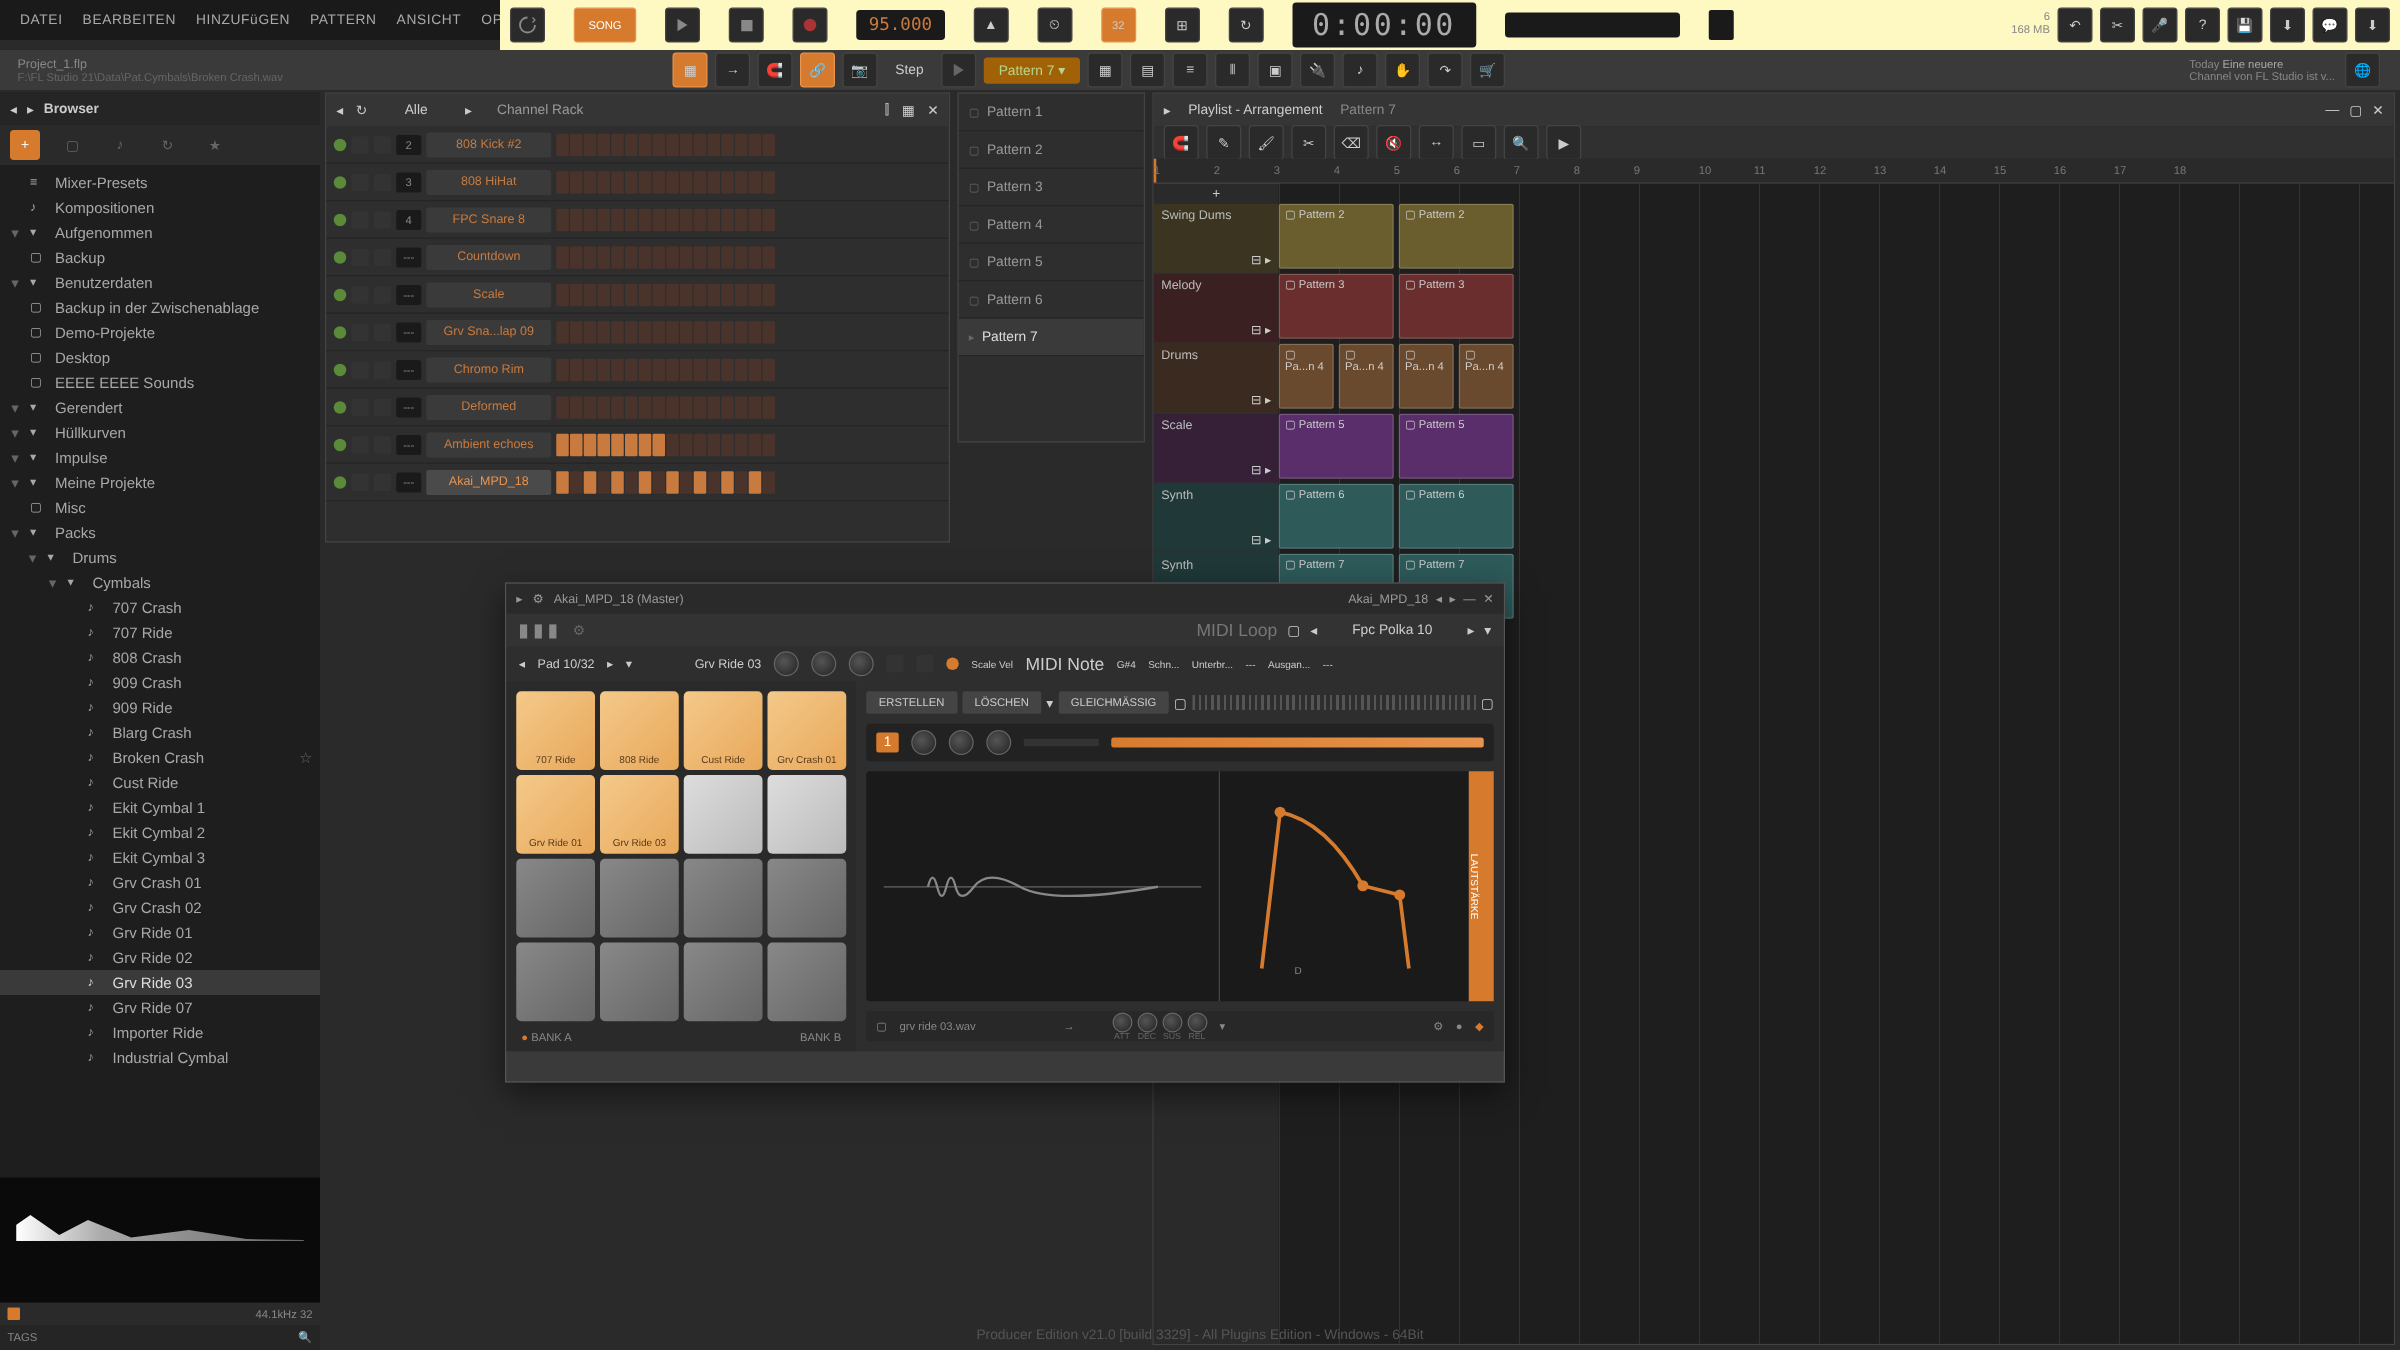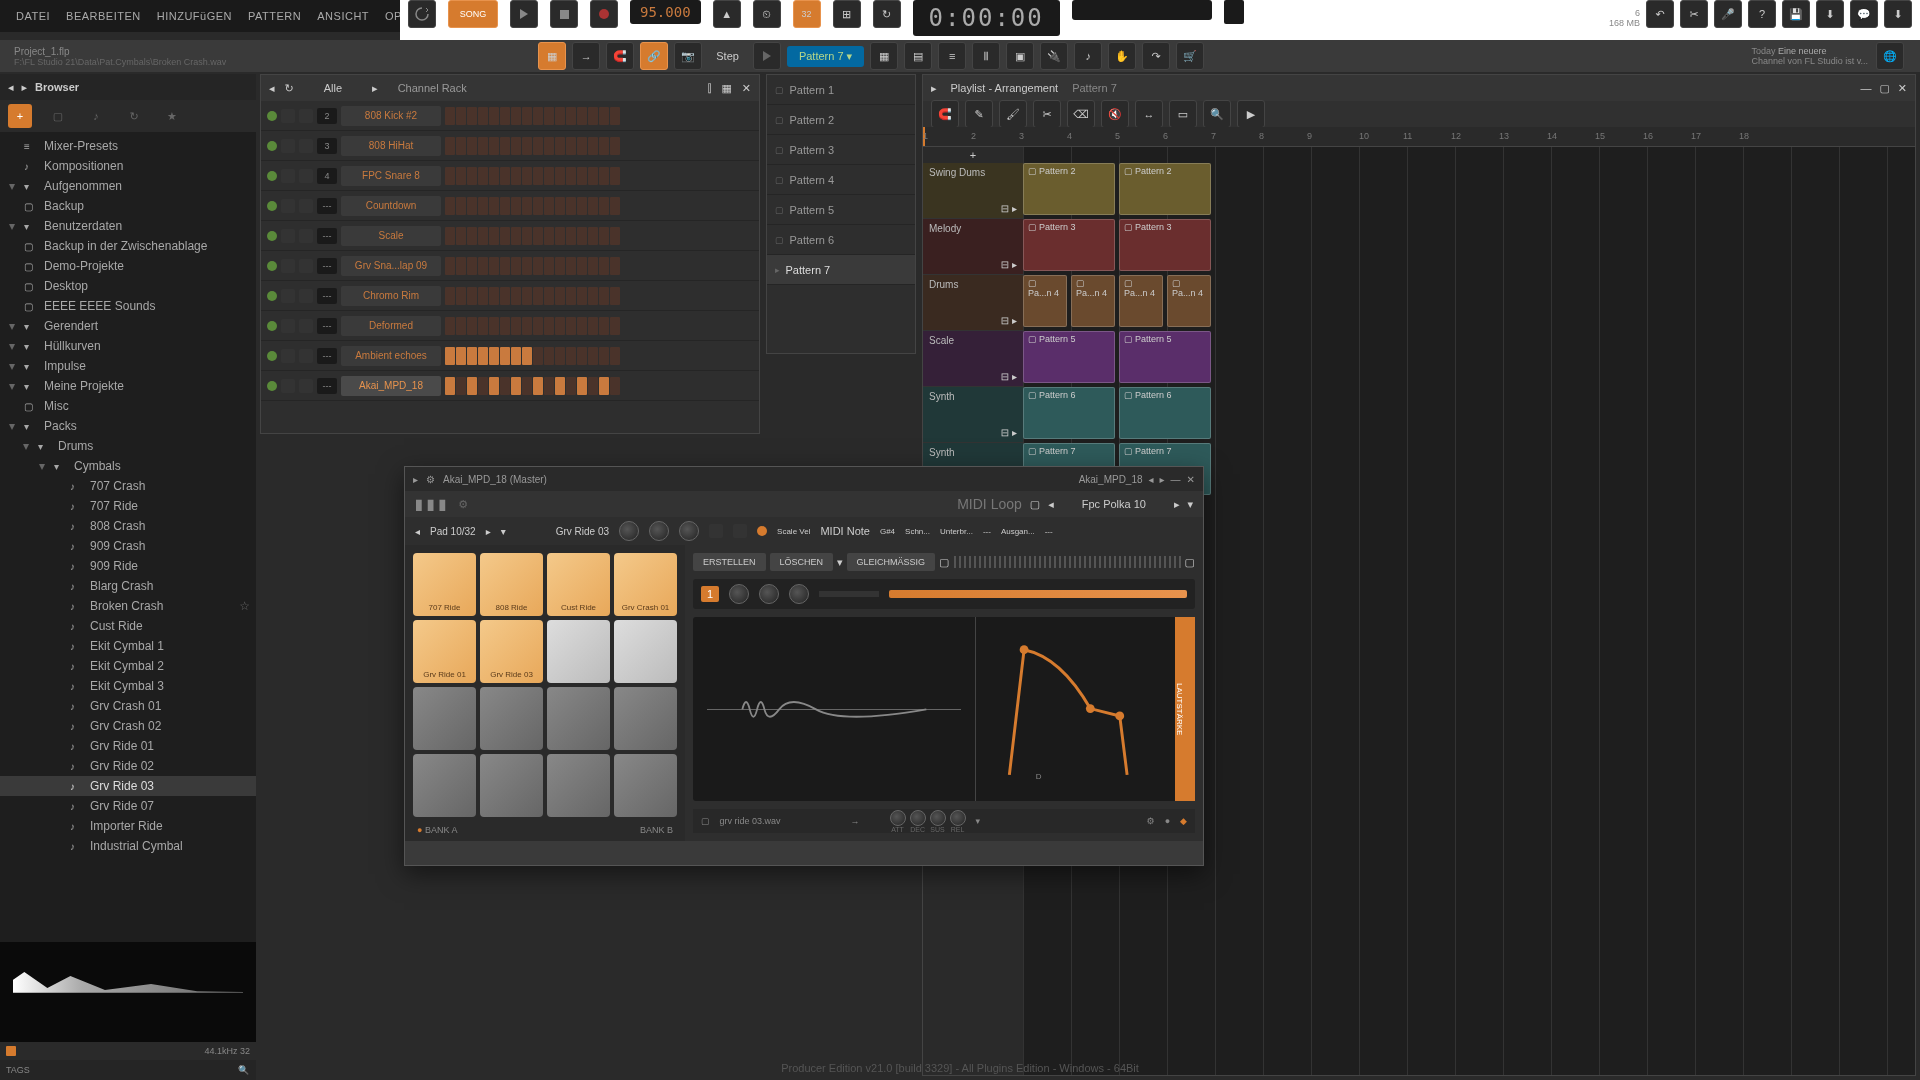--- a/index.html
+++ b/index.html
@@ -1,26 +1,26 @@
 <!DOCTYPE html>
 <html><head>
 <meta charset="utf-8">
 <style>
 *{margin:0;padding:0;box-sizing:border-box;font-family:Arial,sans-serif;user-select:none}
 body{background:#2a2a2a;width:1920px;height:1080px;overflow:hidden;color:#ccc;font-size:11px;position:relative}
 .menubar{height:32px;background:#1a1a1a;display:flex;align-items:center;padding:0 8px;gap:0}
 .menu-item{padding:5px 8px;color:#aaa;font-size:11px;letter-spacing:.5px;cursor:pointer}
-.toolbar{height:40px;background:#ffffff;display:flex;align-items:flex-start;padding:0 8px;gap:12px;position:absolute;top:0;left:400px;right:0}
+.toolbar{height:40px;background:#fef9c3;display:flex;align-items:center;padding:0 8px;gap:23px;position:absolute;top:0;left:400px;right:0}
 .tb-btn{width:28px;height:28px;background:#2a2a2a;border:1px solid #444;border-radius:3px;display:flex;align-items:center;justify-content:center;cursor:pointer}
 .tb-btn.orange{background:#d67b2e;border-color:#e8934d}
 .tempo-box{background:#1a1a1a;padding:4px 10px;color:#c97a3e;font-size:14px;font-family:monospace;border-radius:3px}
 .time-display{background:#1a1a1a;padding:4px 16px;color:#aaa;font-size:24px;font-family:monospace;letter-spacing:2px;border-radius:3px}
 .sub-toolbar{height:32px;background:#3a3a3a;display:flex;align-items:center;padding:0 8px;gap:6px;position:absolute;top:40px;left:0;right:0}
 .hint-text{font-size:10px;color:#888;padding:0 6px}
-.pattern-sel{background:#0369a1;padding:4px 12px;border-radius:3px;color:#b5d68a}
+.pattern-sel{background:#a16207;padding:4px 12px;border-radius:3px;color:#b5d68a}
 .browser{position:absolute;top:74px;left:0;width:256px;bottom:0;background:#1e1e1e;display:flex;flex-direction:column}
 .browser-hdr{height:26px;display:flex;align-items:center;padding:0 8px;gap:8px;background:#252525}
 .browser-icons{height:32px;display:flex;align-items:center;padding:0 8px;gap:14px;background:#2a2a2a}
 .br-icon{width:24px;height:24px;display:flex;align-items:center;justify-content:center;cursor:pointer;color:#666}
 .br-icon.orange-bg{background:#d67b2e;border-radius:3px;color:#fff}
 .tree{flex:1;overflow:auto;padding:4px 0}
 .tree-item{display:flex;align-items:center;padding:3px 6px;gap:6px;cursor:pointer;font-size:12px;color:#a8a8a8}
 .tree-item.sel{background:#3a3a3a;color:#ddd}
 .tree-item .exp{width:12px;text-align:center;color:#666}
 .tree-item .ico{width:14px;font-size:10px}
@@ -821,21 +821,21 @@
     <span>▸</span>
     <span>▾</span>
     <span style="margin-left:40px">Grv Ride 03</span>
     <div class="knob"></div>
     <div class="knob"></div>
     <div class="knob"></div>
     <span style="width:14px;height:14px;background:#333;border-radius:2px"></span>
     <span style="width:14px;height:14px;background:#333;border-radius:2px"></span>
     <span style="width:10px;height:10px;background:#d67b2e;border-radius:50%"></span>
     <span style="font-size:8px">Scale Vel</span>
-    <span style="font-size:11px">MIDI Note</span>
+    <span style="font-size:14px">MIDI Note</span>
     <span style="font-size:8px">G#4</span>
     <span style="font-size:8px">Schn...</span>
     <span style="font-size:8px">Unterbr...</span>
     <span style="font-size:8px">---</span>
     <span style="font-size:8px">Ausgan...</span>
     <span style="font-size:8px">---</span>
   </div>
   <div class="fpc-body">
     <div class="fpc-pads">
       <div class="pad-grid" id="pad-grid">

